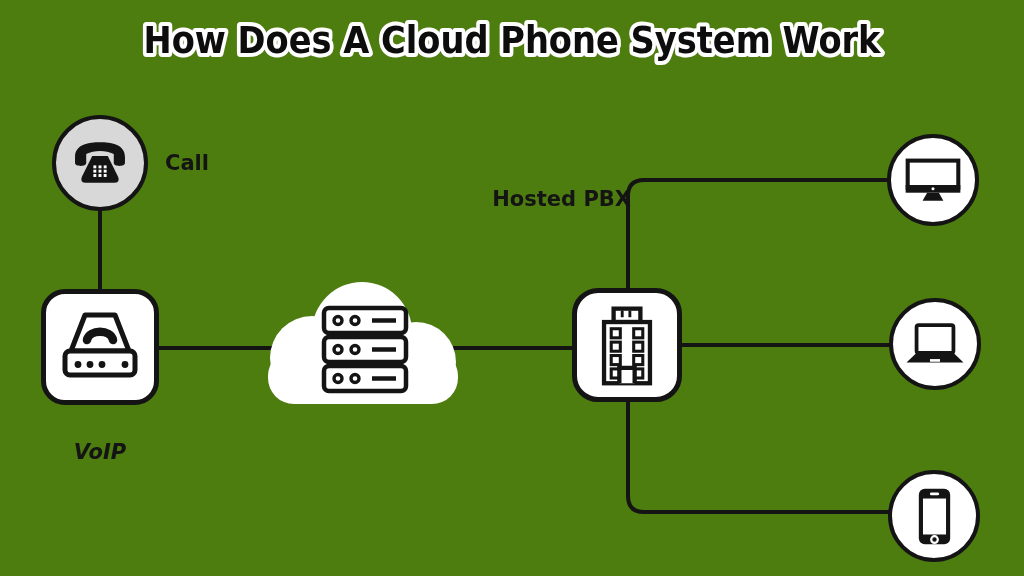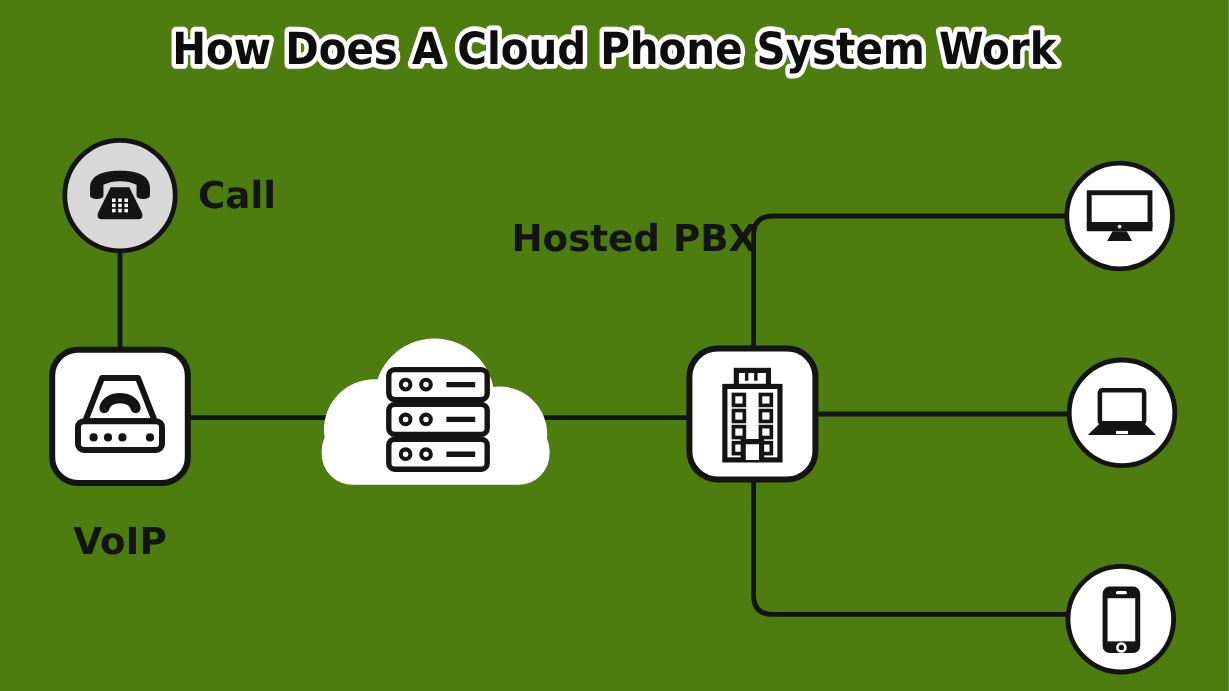--- a/index.html
+++ b/index.html
@@ -3,21 +3,21 @@
 <meta charset="utf-8">
 <style>
   html,body{margin:0;padding:0;}
   #canvas{
     position:relative;width:1024px;height:576px;overflow:hidden;
     background:#4d7c0f;
     font-family:"DejaVu Sans","Liberation Sans",sans-serif;
   }
   .layer{position:absolute;left:0;top:0;}
   .label{
-    position:absolute;color:#141414;font-weight:700;font-size:31px;
+    position:absolute;color:#141414;font-weight:700;font-size:21px;
     line-height:34px;text-align:center;white-space:nowrap;
   }
   .node{position:absolute;display:flex;align-items:center;justify-content:center;
     box-sizing:border-box;background:#FFFFFF;border:5px solid #141414;z-index:2;}
   .node.circle{border-radius:50%;border-width:4px;}
   .rounded-box{border-radius:24px;}
   svg{display:block;}
   .lines{z-index:1;}
   .cloud-svg{position:absolute;z-index:2;}
   .title-svg{position:absolute;z-index:3;}
@@ -66,21 +66,21 @@
       <path d="M29 31 C31 20 53 20 55 31" fill="none" stroke="#141414" stroke-width="8.5" stroke-linecap="round"></path>
       <rect x="7" y="42" width="70" height="24" rx="5" fill="#FFFFFF" stroke="#141414" stroke-width="5"></rect>
       <g fill="#141414">
         <circle cx="20" cy="55.5" r="3.4"></circle>
           <circle cx="32" cy="55.5" r="3.4"></circle>
           <circle cx="44" cy="55.5" r="3.4"></circle>
           <circle cx="67" cy="55.5" r="3.4"></circle>
       </g>
     </svg>
   </div>
-  <div class="label" style="left:0px;top:430px;width:200px;line-height:45px;">
+  <div class="label" style="left:0px;top:430px;width:200px;line-height:45px;font-style:italic;">
     <div>VoIP</div>
   </div>
 
   <svg class="cloud-svg" style="left:258px;top:278px;" width="210" height="132" viewBox="0 0 210 132">
     <g fill="#FFFFFF">
       <circle cx="54" cy="80" r="42"></circle>
       <circle cx="104" cy="54" r="50"></circle>
       <circle cx="158" cy="84" r="40"></circle>
       <rect x="10" y="72" width="190" height="54" rx="26"></rect>
     </g>

